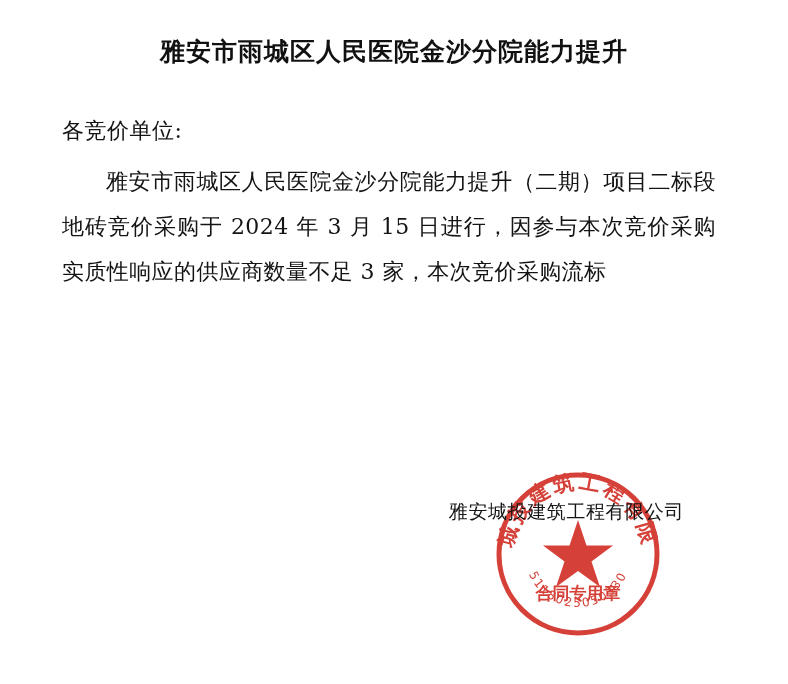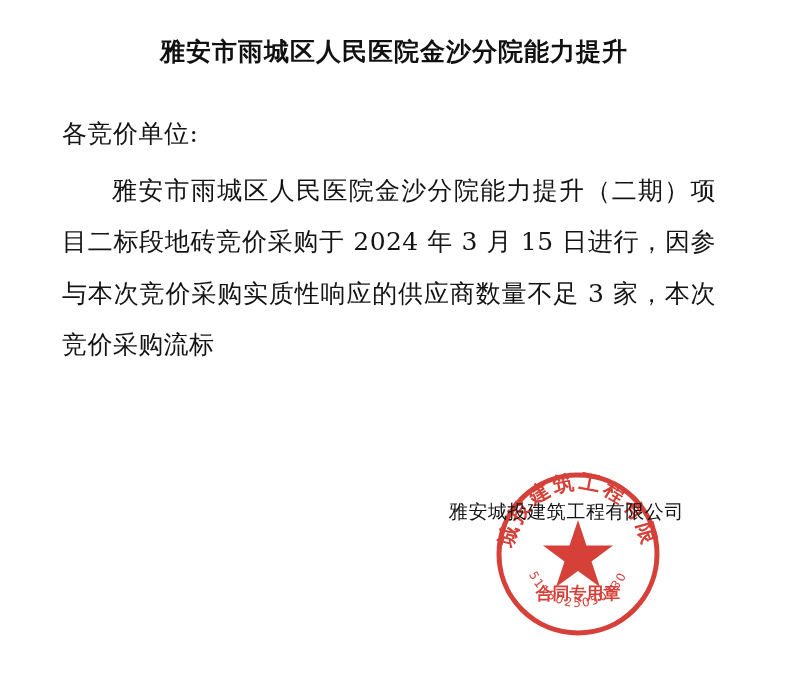--- a/index.html
+++ b/index.html
@@ -30,21 +30,21 @@
     letter-spacing: 1px;
     color: #111111;
     font-family: "DejaVu Serif", "Liberation Serif", serif;
   }
   .doc-title .line {
     display: block;
     white-space: nowrap;
   }
   .body-block {
     padding: 34px 60px 0 62px;
-    font-size: 25px;
+    font-size: 22px;
     line-height: 2.05;
     color: #141414;
   }
   .salutation {
     margin: 0 0 6px 0;
     letter-spacing: 0.5px;
   }
   .para {
     margin: 0 12px 4px 0;
     text-indent: 2em;

